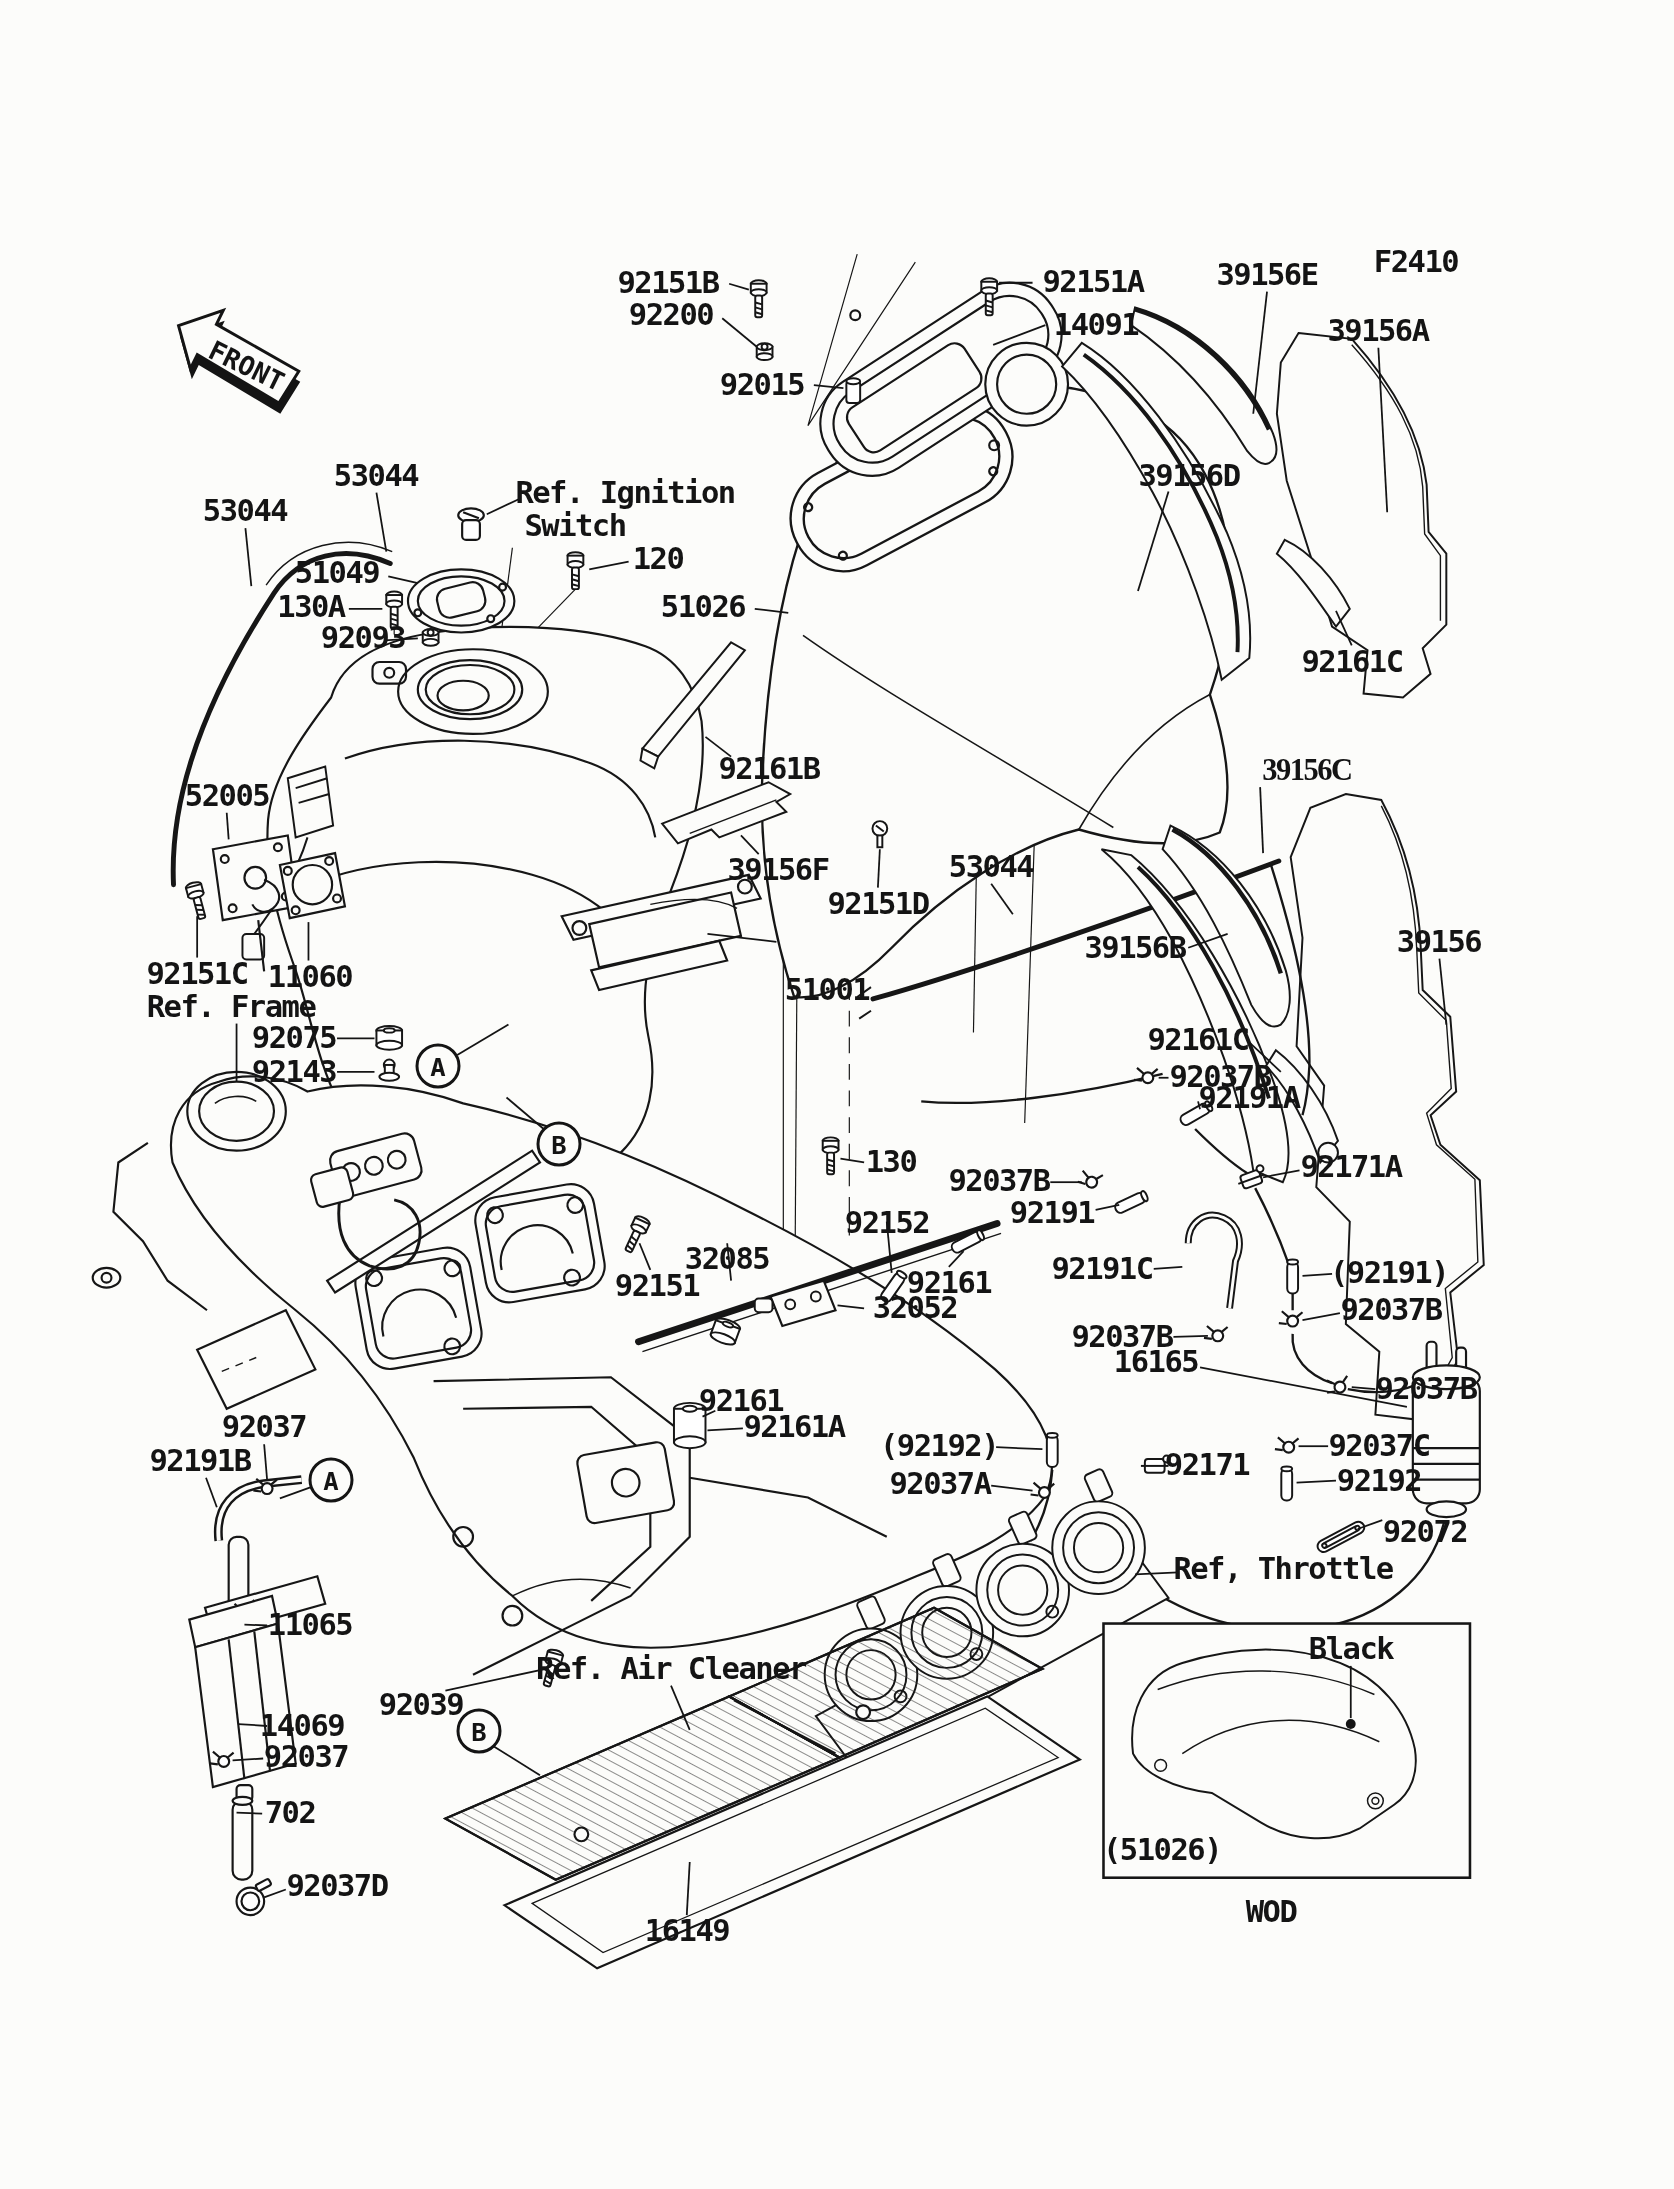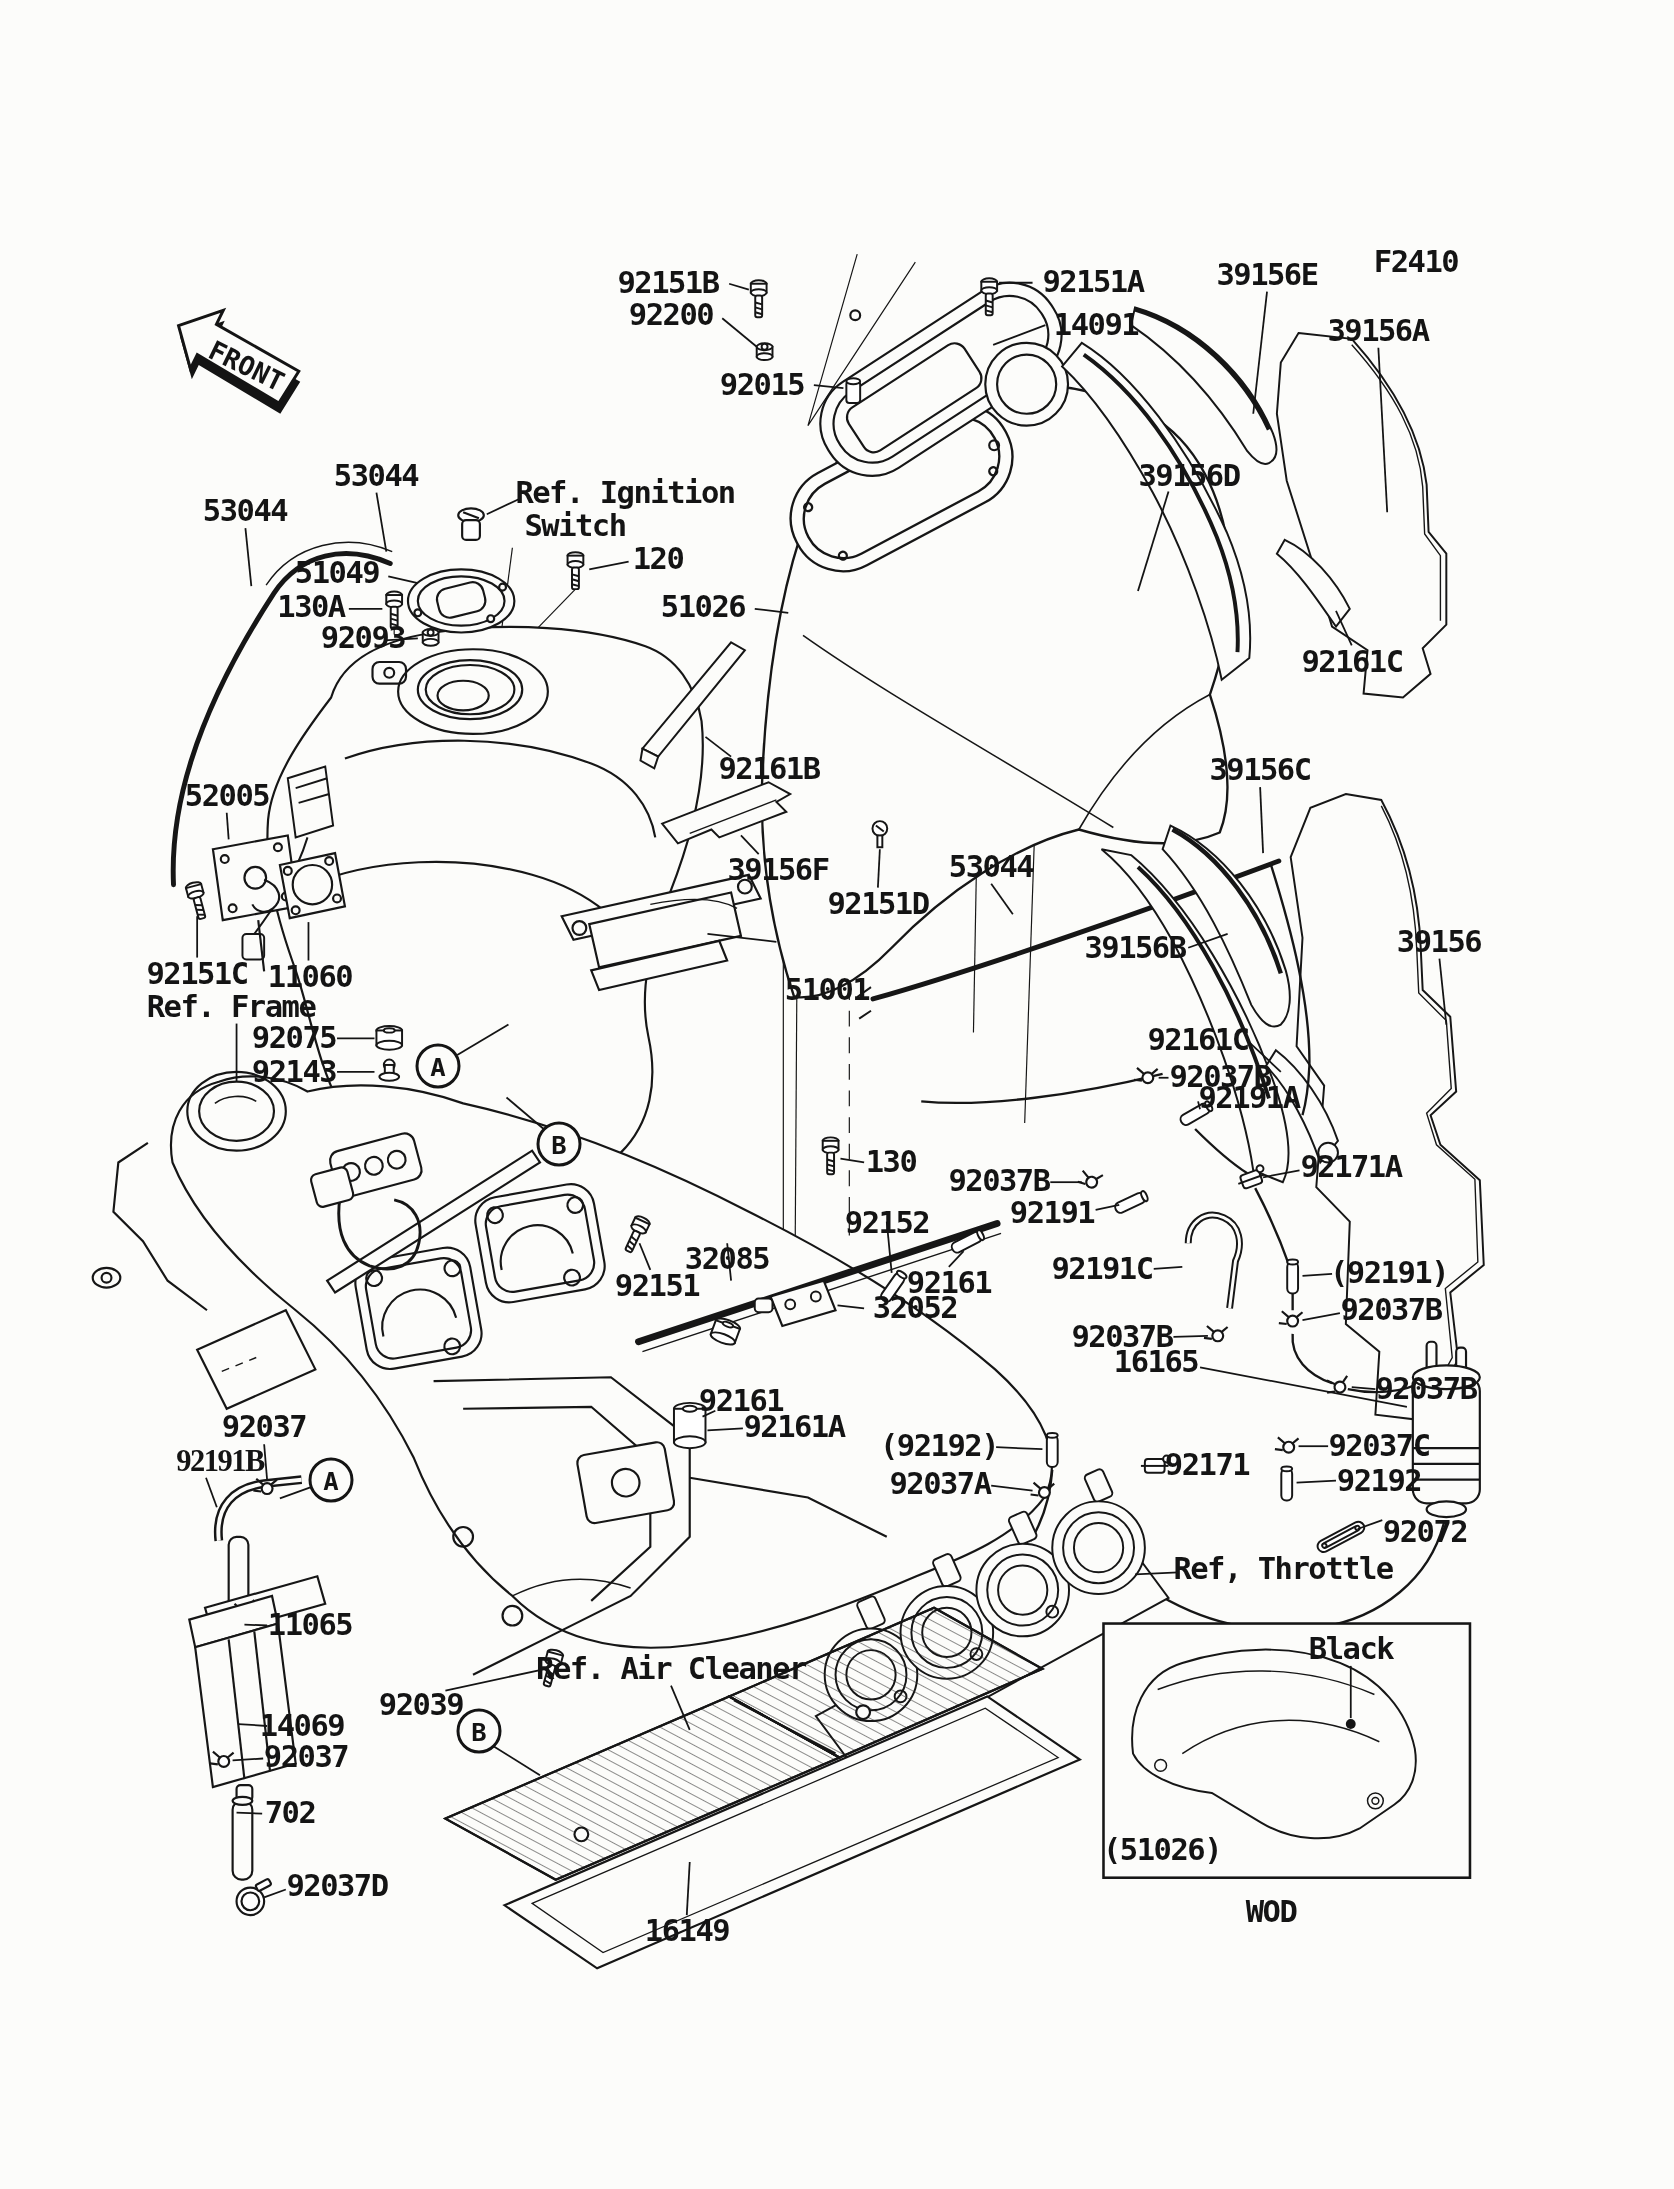--- a/index.html
+++ b/index.html
@@ -543,21 +543,21 @@
       <div class="lbl" style="left: 658px; top: 559px;">120</div>
       <div class="lbl" style="left: 337px; top: 573px;">51049</div>
       <div class="lbl" style="left: 311px; top: 607px;">130A</div>
       <div class="lbl" style="left: 333px; top: 638px; margin-left: 30px;">92093</div>
       <div class="lbl" style="left: 703px; top: 607px;">51026</div>
       <div class="lbl" style="left: 769px; top: 769px;">92161B</div>
       <div class="lbl" style="left: 778px; top: 870px;">39156F</div>
       <div class="lbl" style="left: 878px; top: 904px;">92151D</div>
       <div class="lbl" style="left: 991px; top: 867px;">53044</div>
       <div class="lbl" style="left: 827px; top: 942px; margin-top: 48px;">51001</div>
-      <div class="lbl" style="left: 1260px; top: 770px;">39156C</div>
+      <div class="lbl" style="left: 1307px; top: 770px; font-family: Liberation Serif, serif;">39156C</div>
       <div class="lbl" style="left: 1135px; top: 948px;">39156B</div>
       <div class="lbl" style="left: 1439px; top: 942px;">39156</div>
       <div class="lbl" style="left: 1198px; top: 1040px;">92161C</div>
       <div class="lbl" style="left: 1220px; top: 1077px;">92037B</div>
       <div class="lbl" style="left: 1249px; top: 1098px;">92191A</div>
       <div class="lbl" style="left: 1351px; top: 1167px;">92171A</div>
       <div class="lbl" style="left: 891px; top: 1162px;">130</div>
       <div class="lbl" style="left: 887px; top: 1206px; margin-top: 17px;">92152</div>
       <div class="lbl" style="left: 999px; top: 1181px;">92037B</div>
       <div class="lbl" style="left: 1052px; top: 1213px;">92191</div>
@@ -574,21 +574,21 @@
       <div class="lbl" style="left: 741px; top: 1401px;">92161</div>
       <div class="lbl" style="left: 794px; top: 1427px;">92161A</div>
       <div class="lbl" style="left: 939px; top: 1446px;">(92192)</div>
       <div class="lbl" style="left: 940px; top: 1484px;">92037A</div>
       <div class="lbl" style="left: 1207px; top: 1465px;">92171</div>
       <div class="lbl" style="left: 1379px; top: 1446px;">92037C</div>
       <div class="lbl" style="left: 1379px; top: 1481px;">92192</div>
       <div class="lbl" style="left: 1425px; top: 1517px; margin-top: 15px;">92072</div>
       <div class="lbl" style="left: 1283px; top: 1569px;">Ref, Throttle</div>
       <div class="lbl" style="left: 264px; top: 1427px;">92037</div>
-      <div class="lbl" style="left: 220px; top: 1461px; font-family: Liberation Serif, serif;">92191B</div>
+      <div class="lbl" style="left: 200px; top: 1461px;">92191B</div>
       <div class="lbl" style="left: 310px; top: 1625px;">11065</div>
       <div class="lbl" style="left: 302px; top: 1726px;">14069</div>
       <div class="lbl" style="left: 306px; top: 1757px;">92037</div>
       <div class="lbl" style="left: 290px; top: 1813px;">702</div>
       <div class="lbl" style="left: 337px; top: 1886px;">92037D</div>
       <div class="lbl" style="left: 421px; top: 1705px;">92039</div>
       <div class="lbl" style="left: 671px; top: 1669px;">Ref. Air Cleaner</div>
       <div class="lbl" style="left: 687px; top: 1931px;">16149</div>
       <div class="lbl" style="left: 231px; top: 1007px;">Ref. Frame</div>
       <div class="lbl" style="left: 197px; top: 974px;">92151C</div>

